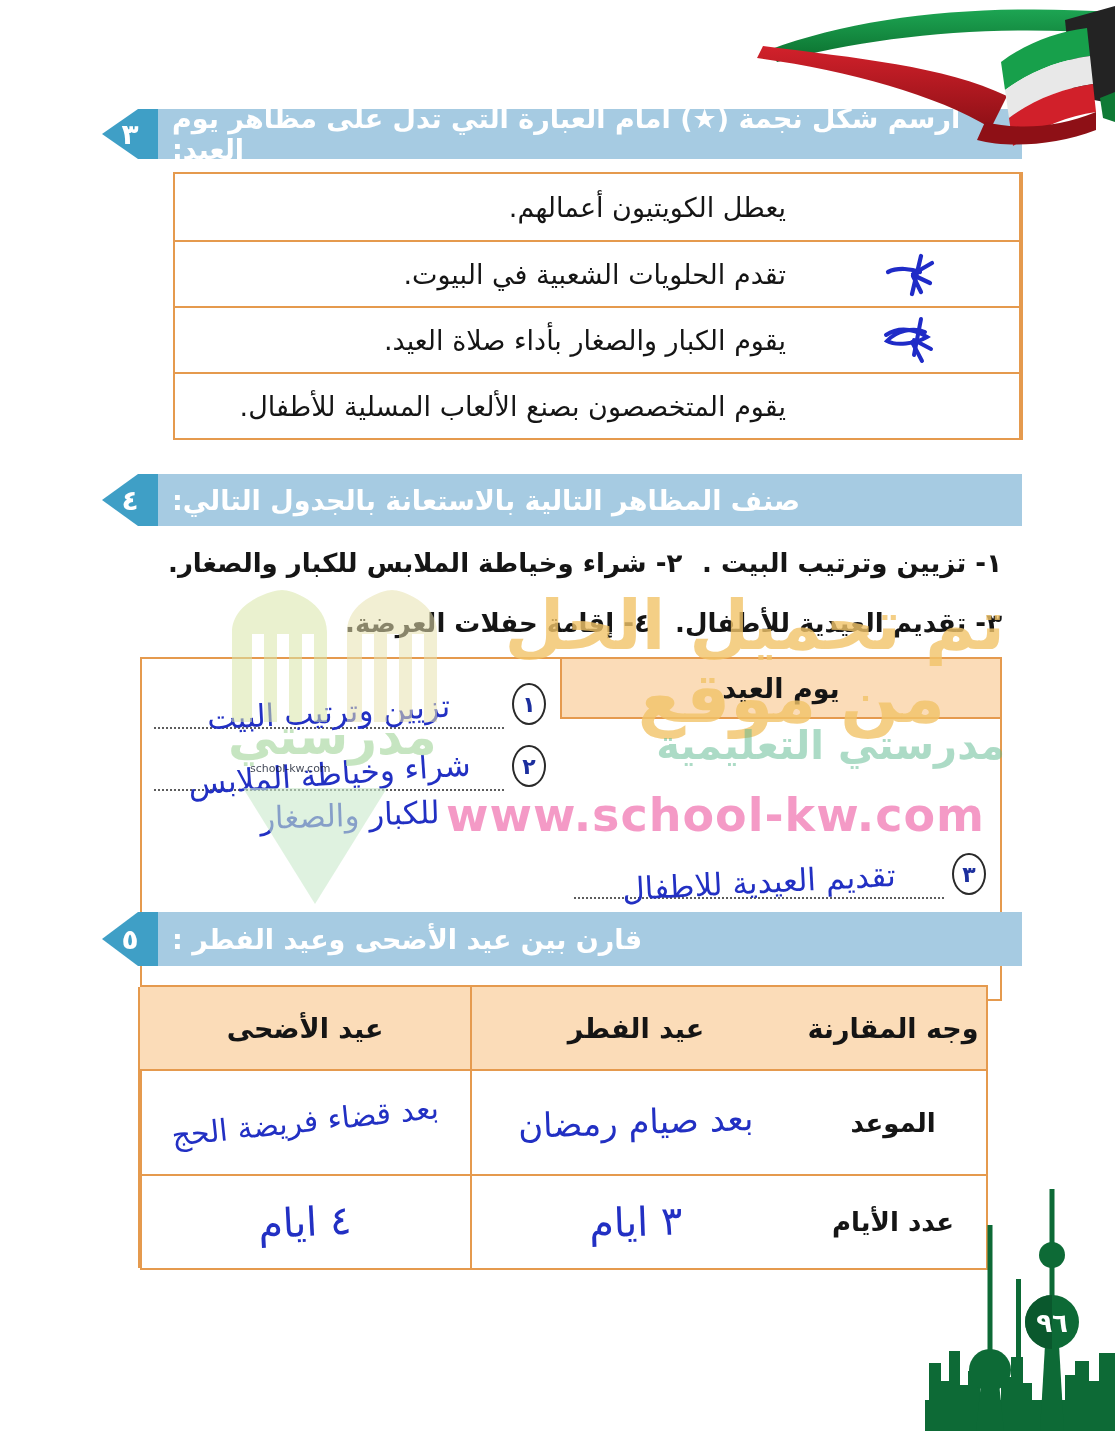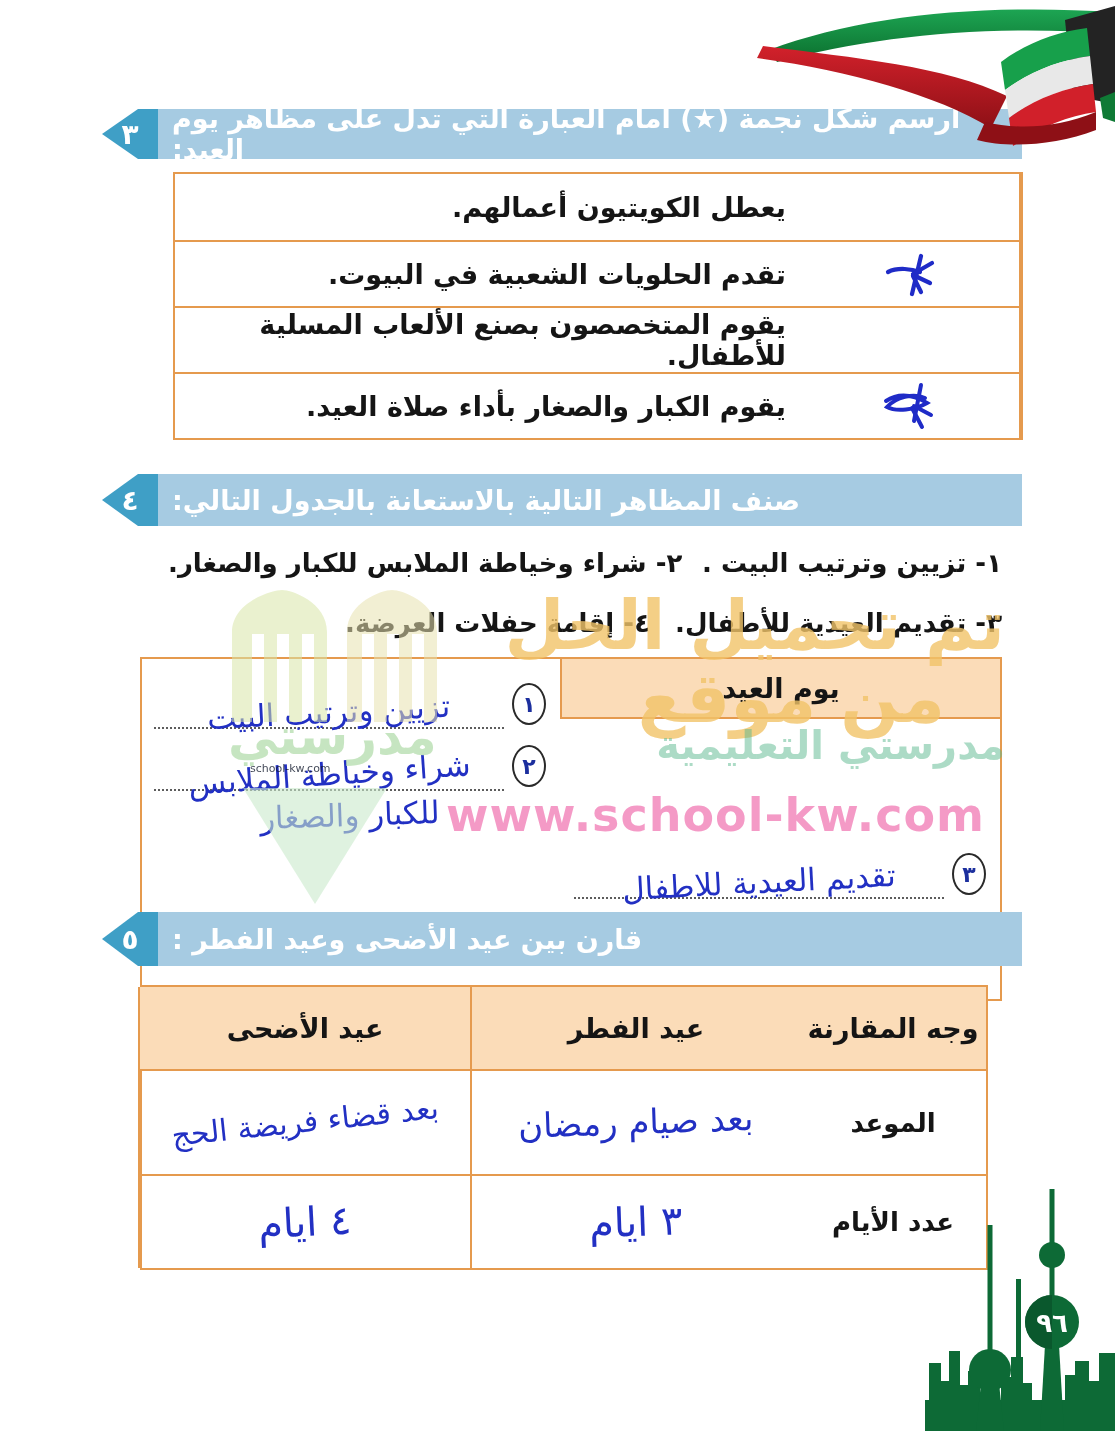--- a/index.html
+++ b/index.html
@@ -12,21 +12,21 @@
   .banner-title { color:#ffffff; font-weight:700; font-size:27px; padding-left:14px; width:100%; text-align:left; direction:rtl; }
   .banner-num { width:56px; background:#3f9fc6; color:#fff; font-weight:700; font-size:28px; display:flex; align-items:center; justify-content:center; }
   
   .banner { flex-direction:row-reverse; }
 
   
   .otable { position:absolute; border:2.5px solid #e59a4e; background:#fff; z-index:2; }
   .t3-row { display:grid; grid-template-columns:1fr 217px; border-top:2px solid #e59a4e; height:66px; direction:ltr; }
   .t3-row:first-child { border-top:none; }
   .t3-star { border-right:2px solid #e59a4e; display:flex; align-items:center; justify-content:center; }
-  .t3-text { display:flex; align-items:center; justify-content:flex-start; direction:rtl; padding-right:18px; font-size:27px; font-weight:700; color:#151515;padding-left:12px; }
+  .t3-text { display:flex; align-items:center; justify-content:flex-start; direction:rtl; padding-right:18px; font-size:27px; font-weight:400; color:#151515;padding-left:12px; }
 
   .thead { background:#fbdcb8; font-weight:700; font-size:27px; color:#151515; }
   .t4 { display:grid; grid-template-columns:440px 420px; direction:rtl; }
   .t4 .hc { height:60px; display:flex; align-items:center; justify-content:center; border-bottom:2.5px solid #e59a4e; }
   .t4 .hc + .hc, .t4 .bc + .bc { border-left:none; }
   .t4 .vr { border-left:2px solid #e59a4e; }
   .t4 .bc { height:170px; padding:8px 10px 0 10px; overflow:visible; }
 
   .ansline { display:flex; align-items:flex-end; gap:8px; height:62px; padding:0 4px; }
   .circ { flex:0 0 auto; width:34px; height:42px; border:2.5px solid #2a2a2a; border-radius:50%; display:flex; align-items:center; justify-content:center; font-size:22px; font-weight:700; color:#1c2f9e; margin-bottom:4px; background:transparent; }
@@ -107,35 +107,35 @@
             <path d="M6 24 C16 19 30 21 38 24"></path>
             <path d="M39 8 L30 46"></path>
             <path d="M31 26 L50 15"></path>
             <path d="M31 27 L48 35"></path>
             <path d="M31 28 L39 44"></path>
           </g>
         </svg>
       </div>
     </div>
     <div class="t3-row">
-      <div class="t3-text">يقوم المتخصصون بصنع الألعاب المسلية للأطفال.</div>
-      <div class="t3-star"></div>
-    </div>
-    <div class="t3-row">
       <div class="t3-text">يقوم الكبار والصغار بأداء صلاة العيد.</div>
       <div class="t3-star">
         <svg width="62" height="54" viewBox="0 0 62 54">
           <g stroke="#1f2bc7" stroke-width="4" stroke-linecap="round" fill="none">
             <path d="M5 22 C20 12 36 18 46 24 C34 31 15 33 6 28 C15 18 32 14 44 19"></path>
             <path d="M40 6 L33 42"></path>
             <path d="M33 27 L50 36"></path>
             <path d="M31 29 L41 48"></path>
           </g>
         </svg>
       </div>
+    </div>
+    <div class="t3-row">
+      <div class="t3-text">يقوم المتخصصون بصنع الألعاب المسلية للأطفال.</div>
+      <div class="t3-star"></div>
     </div>
   </div>
 
   <div class="banner" style="left:102px; top:474px; width:920px; height:52px;">
     <div class="banner-num">٤</div>
     <div class="banner-body">
       <div class="banner-title">صنف المظاهر التالية بالاستعانة بالجدول التالي:</div>
     </div>
   </div>
 

